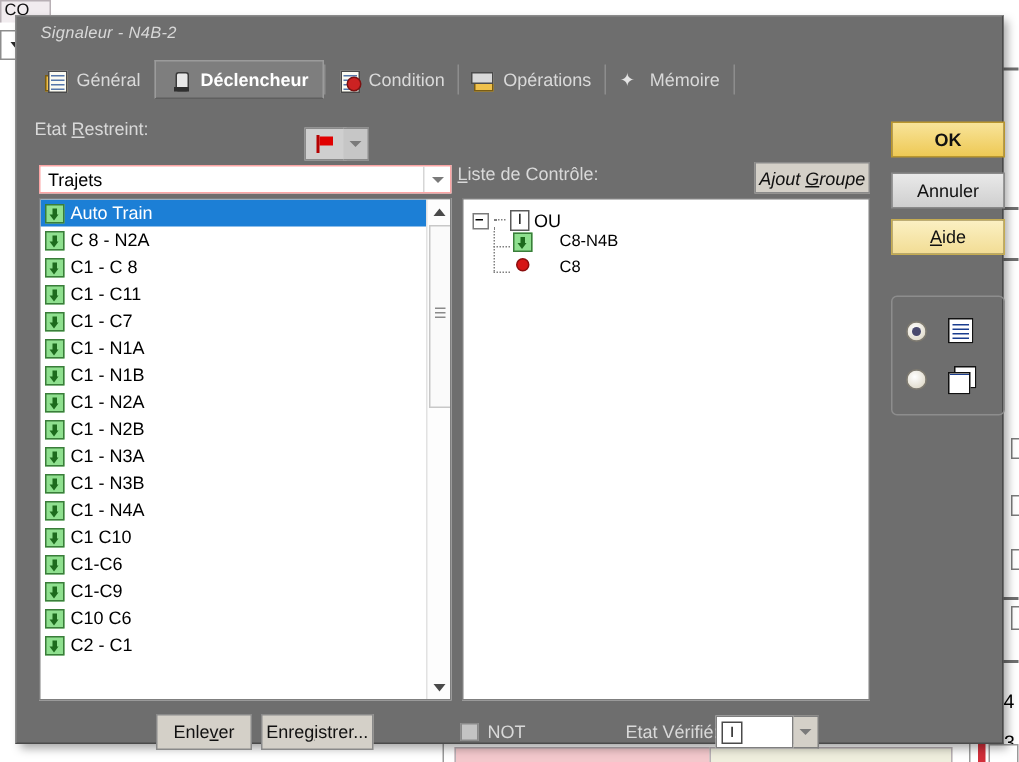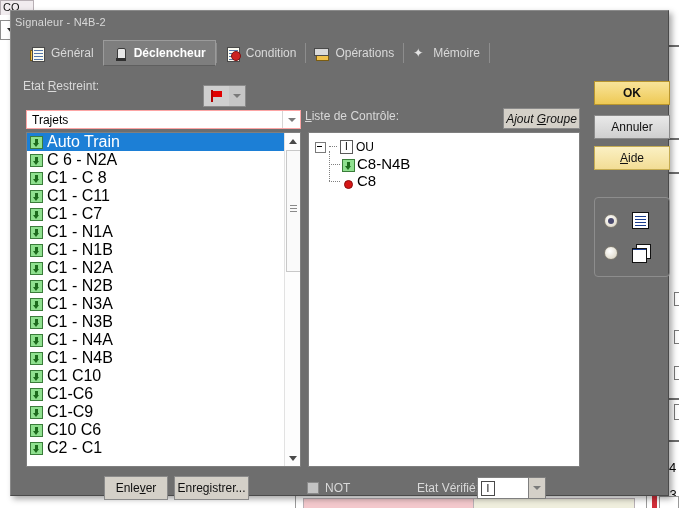--- a/index.html
+++ b/index.html
@@ -91,23 +91,24 @@
     border-bottom: 1px solid #4a4a4a;
     box-shadow: 3px 3px 6px rgba(0,0,0,0.35);
   }
   #titlebar {
     position: absolute;
     left: 0; top: 0;
     width: 100%; height: 22px;
     color: #d8d8d8;
     font-size: 11px;
     line-height: 22px;
-    padding-left: 4px;
+    padding-left: 16px;
     box-sizing: border-box;
     letter-spacing: 0.2px;
+    font-style: italic;
   }
 
   
   #tabstrip {
     position: absolute;
     left: 10px;
     top: 29px;
     height: 26px;
     display: flex;
     align-items: stretch;
@@ -264,21 +265,21 @@
     position: absolute;
     left: 0; top: 0;
     width: 258px;
   }
   .li {
     height: 18px;
     display: flex;
     align-items: center;
     gap: 4px;
     padding-left: 3px;
-    font-size: 16px;
+    font-size: 12px;
     color: #000;
     white-space: nowrap;
   }
   .li.sel {
     background: #1c7fd6;
     color: #ffffff;
   }
   .arrow-icon {
     flex: none;
     width: 13px; height: 13px;
@@ -413,24 +414,24 @@
     margin-left: 20px;
   }
   .child-wrap::before {
     content: "";
     position: absolute;
     left: 0; top: -4px; bottom: 8px;
     border-left: 1px dotted #808080;
   }
   .tchild {
     display: flex;
-    align-items: flex-end;
-    gap: 2px;
+    align-items: flex-start;
+    gap: 18px;
     height: 17px;
-    font-size: 15px;
+    font-size: 11px;
     color: #000;
     padding-left: 13px;
     position: relative;
     white-space: nowrap;
   }
   .tchild::before {
     content: "";
     position: absolute;
     left: 0; top: 50%;
     width: 11px;
@@ -684,21 +685,21 @@
   </div>
 
   <div id="listbox">
     <div id="listitems">
         <div class="li sel">
           <span class="arrow-icon"></span>
           <span>Auto Train</span>
         </div>
         <div class="li">
           <span class="arrow-icon"></span>
-          <span>C 6 - N2A</span>
+          <span>C 8 - N2A</span>
         </div>
         <div class="li">
           <span class="arrow-icon"></span>
           <span>C1 - C 8</span>
         </div>
         <div class="li">
           <span class="arrow-icon"></span>
           <span>C1 - C11</span>
         </div>
         <div class="li">
@@ -725,24 +726,20 @@
           <span class="arrow-icon"></span>
           <span>C1 - N3A</span>
         </div>
         <div class="li">
           <span class="arrow-icon"></span>
           <span>C1 - N3B</span>
         </div>
         <div class="li">
           <span class="arrow-icon"></span>
           <span>C1 - N4A</span>
-        </div>
-        <div class="li">
-          <span class="arrow-icon"></span>
-          <span>C1 - N4B</span>
         </div>
         <div class="li">
           <span class="arrow-icon"></span>
           <span>C1 C10</span>
         </div>
         <div class="li">
           <span class="arrow-icon"></span>
           <span>C1-C6</span>
         </div>
         <div class="li">

